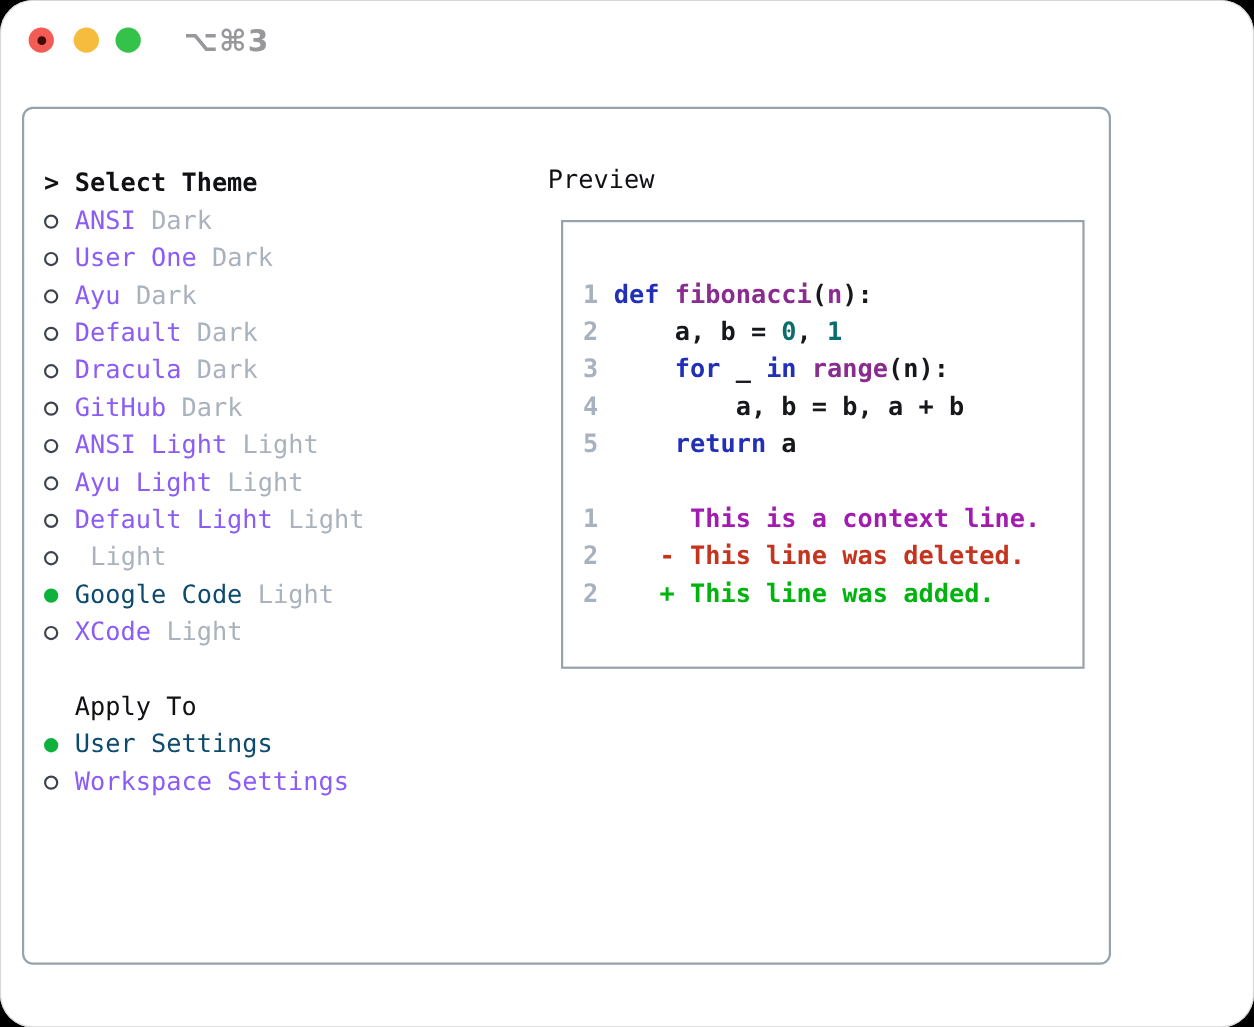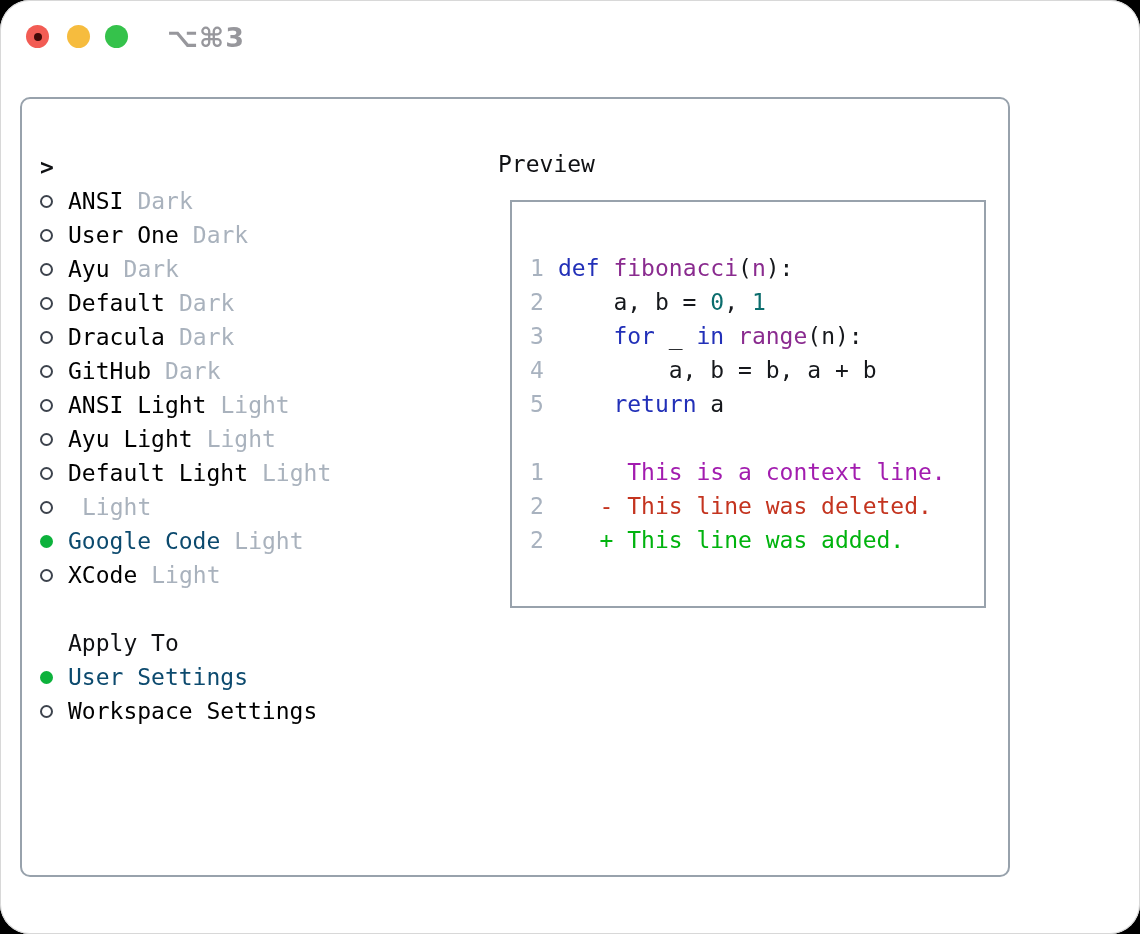--- a/index.html
+++ b/index.html
@@ -19,32 +19,32 @@
   .panel{position:absolute;left:20px;top:97px;width:990px;height:780px;
          border:2px solid #98a2ac;border-radius:10px;background:#fff;box-sizing:border-box;}
   
   .leftcol{position:absolute;left:18px;top:51px;font-size:23px;color:#363d47;}
   .row{height:34px;display:flex;align-items:center;white-space:pre;}
   .marker{width:28px;display:flex;align-items:center;flex:0 0 28px;}
   .caret{font-weight:bold;color:#101114;}
   .dot{width:13px;height:13px;border-radius:50%;border:2px solid #3d434d;box-sizing:border-box;}
   .dot.sel{border-color:#0db23c;background:#0db23c;}
   .hd{font-weight:bold;color:#101114;}
-  .name{color:#000000;}
+  .name{color:#8b5cf6;}
   .name.sel{color:#0c4a6e;}
   .variant{color:#a9b2bd;margin-left:14px;}
   .apply-hd{color:#101114;}
   .help{position:absolute;left:38px;top:760px;width:410px;line-height:34px;
         font-size:23px;color:#a9b2bd;white-space:normal;}
   
   .pv-heading{position:absolute;left:498px;top:151px;font-size:23px;font-weight:normal;color:#101114;}
   .pv-box{position:absolute;left:510px;top:200px;width:476px;height:408px;
           border:2px solid #98a2ac;box-sizing:border-box;background:#fff;}
   .codepane{position:absolute;left:530px;top:251px;font-size:23px;line-height:34px;white-space:pre;}
-  .crow{height:34px;}
+  .crow{height:34px;font-weight:bold;}
   .ln{display:inline-block;width:28px;color:#a8b2bf;}
   .tok-keyword{color:#2230b8;}
   .tok-function{color:#8a2b8f;}
   .tok-number{color:#0b6d6d;}
   .tok-plain{color:#16181c;}
   .diff-ctx{color:#a21caf;}
   .diff-del{color:#c4341f;}
   .diff-add{color:#00b30e;}
   .spacer{height:34px;}
 </style>
@@ -60,20 +60,21 @@
     <span class="tl yellow"></span>
     <span class="tl green"></span>
     <span class="wtitle">⌥⌘3</span>
   </div>
 
   <div class="panel">
 
     <div class="leftcol">
       <div class="row">
         <span class="marker caret">&gt;</span>
+        <span class="hd">Select Theme</span>
       </div>
 
       <div id="theme-list">
           <div class="row"><span class="marker"><span class="dot"></span></span><span class="name">ANSI</span><span class="variant">Dark</span></div>
           <div class="row"><span class="marker"><span class="dot"></span></span><span class="name">User One</span><span class="variant">Dark</span></div>
           <div class="row"><span class="marker"><span class="dot"></span></span><span class="name">Ayu</span><span class="variant">Dark</span></div>
           <div class="row"><span class="marker"><span class="dot"></span></span><span class="name">Default</span><span class="variant">Dark</span></div>
           <div class="row"><span class="marker"><span class="dot"></span></span><span class="name">Dracula</span><span class="variant">Dark</span></div>
           <div class="row"><span class="marker"><span class="dot"></span></span><span class="name">GitHub</span><span class="variant">Dark</span></div>
           <div class="row"><span class="marker"><span class="dot"></span></span><span class="name">ANSI Light</span><span class="variant">Light</span></div>

